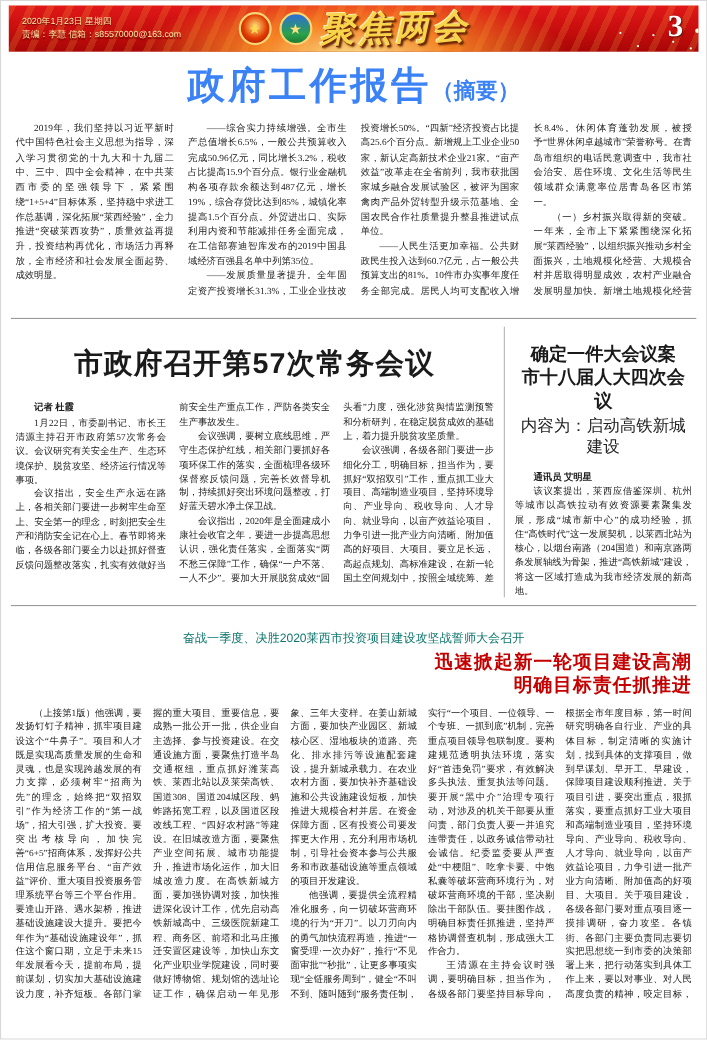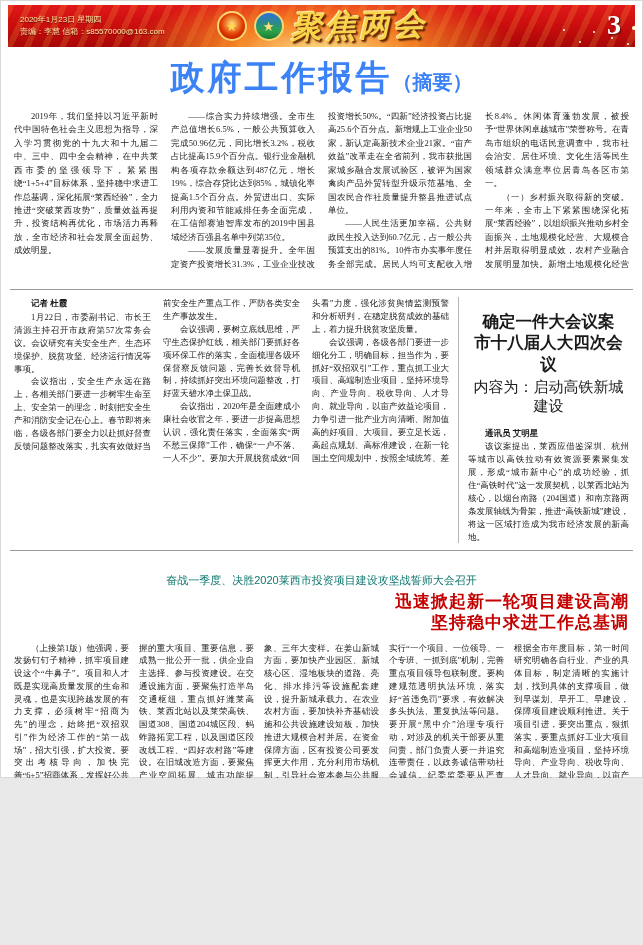--- a/index.html
+++ b/index.html
@@ -1,16 +1,16 @@
 <!DOCTYPE html>
 <html><head>
 <meta charset="utf-8">
 <style>
   html,body{margin:0;padding:0;background:#e9e9e9;}
-  .page{position:relative;width:643px;height:778px;background:#fff;margin:0 auto;
+  .page{position:relative;width:643px;height:945px;background:#fff;margin:0 auto;
         font-family:"Liberation Serif","DejaVu Serif",serif;color:#1a1a1a;overflow:hidden;
         box-shadow:0 0 0 1px #d8d8d8 inset;}
   
   .banner{position:relative;height:42px;margin:5px 8px 0;overflow:hidden;
     background:
       radial-gradient(ellipse 260px 90px at 50% 115%, rgba(255,240,150,.95) 0%, rgba(255,150,40,.85) 35%, rgba(230,30,10,0) 75%),
       repeating-linear-gradient(115deg, rgba(255,210,80,.16) 0 6px, rgba(255,60,20,0) 6px 16px),
       linear-gradient(180deg,#e01818 0%,#c60d0d 55%,#a80606 100%);}
   .banner::after{content:"";position:absolute;right:40px;top:26px;width:2px;height:2px;border-radius:50%;background:#fff;
       box-shadow:18px 6px 0 #fff,40px -4px 0 1px #ffd,66px 8px 0 #fff,90px 2px 0 #ffe,-14px 10px 0 #ffd,
@@ -89,20 +89,21 @@
         <p class="para">——发展质量显著提升。全年固定资产投资增长31.3%，工业企业技改投资增长50%。“四新”经济投资占比提高25.6个百分点。新增规上工业企业50家，新认定高新技术企业21家。“亩产效益”改革走在全省前列，我市获批国家城乡融合发展试验区，被评为国家禽肉产品外贸转型升级示范基地、全国农民合作社质量提升整县推进试点单位。</p>
         <p class="para">——人民生活更加幸福。公共财政民生投入达到60.7亿元，占一般公共预算支出的81%。10件市办实事年度任务全部完成。居民人均可支配收入增长8.4%。休闲体育蓬勃发展，被授予“世界休闲卓越城市”荣誉称号。在青岛市组织的电话民意调查中，我市社会治安、居住环境、文化生活等民生领域群众满意率位居青岛各区市第一。</p>
         <p class="para">（一）乡村振兴取得新的突破。一年来，全市上下紧紧围绕深化拓展“莱西经验”，以组织振兴推动乡村全面振兴，土地规模化经营、大规模合村并居取得明显成效，农村产业融合发展明显加快。新增土地规模化经营面积11.8万亩，土地适度规模经营比重达到63.3%。新希望六和、阳光国际花卉等一批农业大项目先后落地，投资总额达到200多亿元。店埠胡萝卜特色产业强镇项目完成国家级产业融合试点。河头店镇松旺庄村获评国家级“一村一品”示范村镇。农民组织化水平明显提升。村庄建制优化有序推进，累计建并村委会832个，设立新村村委会113个，全市行政村数量由861个调整为142个。孜乐村等28个新村村委会完成选举。城区24个村庄“村改居”工作完成。农业社会化服务组织数量达到820家。农村人居环境明显改善。全市村庄布局规划（2019—2035年）通过专家评审。龙泉湖社区三期、翟格庄风情小镇等美丽乡村示范片区开工建设。新建示范村14个、达标村150个。新增农村清洁取暖7000户。（下转第4版）</p>
       </div>
   </div>
 
   <hr class="rule">
 
   <div class="mid-section">
     <div class="mid-left">
+      <div class="mid-title">市政府召开第57次常务会议</div>
       <div class="mid-body">
         <p class="byline">记者 杜霞</p>
         <span><p class="para">1月22日，市委副书记、市长王清源主持召开市政府第57次常务会议。会议研究有关安全生产、生态环境保护、脱贫攻坚、经济运行情况等事项。</p><p class="para">会议指出，安全生产永远在路上，各相关部门要进一步树牢生命至上、安全第一的理念，时刻把安全生产和消防安全记在心上。春节即将来临，各级各部门要全力以赴抓好督查反馈问题整改落实，扎实有效做好当前安全生产重点工作，严防各类安全生产事故发生。</p><p class="para">会议强调，要树立底线思维，严守生态保护红线，相关部门要抓好各项环保工作的落实，全面梳理各级环保督察反馈问题，完善长效督导机制，持续抓好突出环境问题整改，打好蓝天碧水净土保卫战。</p><p class="para">会议指出，2020年是全面建成小康社会收官之年，要进一步提高思想认识，强化责任落实，全面落实“两不愁三保障”工作，确保“一户不落、一人不少”。要加大开展脱贫成效“回头看”力度，强化涉贫舆情监测预警和分析研判，在稳定脱贫成效的基础上，着力提升脱贫攻坚质量。</p><p class="para">会议强调，各级各部门要进一步细化分工，明确目标，担当作为，要抓好“双招双引”工作，重点抓工业大项目、高端制造业项目，坚持环境导向、产业导向、税收导向、人才导向、就业导向，以亩产效益论项目，力争引进一批产业方向清晰、附加值高的好项目、大项目。要立足长远，高起点规划、高标准建设，在新一轮国土空间规划中，按照全域统筹、差异发展，规划先行、配套联动，延链聚合、产城融合的要求，完善基础设施配套建设，积极推进教育、医疗、体育、文化等公共服务设施，提升城市服务功能，激发城市发展活力。</p></span>
       </div>
     </div>
     <div class="mid-right">
       <div class="npc-title">
         <div>确定一件大会议案</div>
         <div>市十八届人大四次会议</div>
       </div>
@@ -113,21 +114,21 @@
         </div>
     </div>
   </div>
 
   <hr class="rule">
 
   <div class="bottom-section">
     <div class="kicker">奋战一季度、决胜2020莱西市投资项目建设攻坚战誓师大会召开</div>
     <div class="inv-title">
       <div>迅速掀起新一轮项目建设高潮</div>
-      <div>坚持稳中求进工作总基调</div>
+      <div>明确目标责任抓推进</div>
     </div>
     <div class="inv-body">
         <p class="para">（上接第1版）他强调，要发扬钉钉子精神，抓牢项目建设这个“牛鼻子”。项目和人才既是实现高质量发展的生命和灵魂，也是实现跨越发展的有力支撑，必须树牢“招商为先”的理念，始终把“双招双引”作为经济工作的“第一战场”，招大引强，扩大投资。要突出考核导向，加快完善“6+5”招商体系，发挥好公共信用信息服务平台、“亩产效益”评价、重大项目投资服务管理系统平台等三个平台作用。要逢山开路、遇水架桥，推进基础设施建设大提升。要把今年作为“基础设施建设年”，抓住这个窗口期，立足于未来15年发展看今天，提前布局，提前谋划，切实加大基础设施建设力度，补齐短板。各部门掌握的重大项目、重要信息，要成熟一批公开一批，供企业自主选择、参与投资建设。在交通设施方面，要聚焦打造半岛交通枢纽，重点抓好潍莱高铁、莱西北站以及莱荣高铁、国道308、国道204城区段、蚂蚱路拓宽工程，以及国道区段改线工程、“四好农村路”等建设。在旧城改造方面，要聚焦产业空间拓展、城市功能提升，推进市场化运作，加大旧城改造力度。在高铁新城方面，要加强协调对接，加快推进深化设计工作，优先启动高铁新城高中、三级医院新建工程、商务区、前塔和北马庄搬迁安置区建设等，加快山东文化产业职业学院建设，同时要做好博物馆、规划馆的选址论证工作，确保启动一年见形象、三年大变样。在姜山新城方面，要加快产业园区、新城核心区、湿地板块的道路、亮化、排水排污等设施配套建设，提升新城承载力。在农业农村方面，要加快补齐基础设施和公共设施建设短板，加快推进大规模合村并居。在资金保障方面，区有投资公司要发挥更大作用，充分利用市场机制，引导社会资本参与公共服务和市政基础设施等重点领域的项目开发建设。</p>
         <p class="para">他强调，要提供全流程精准化服务，向一切破坏营商环境的行为“开刀”。以刀刃向内的勇气加快流程再造，推进“一窗受理·一次办好”，推行“不见面审批”“秒批”，让更多事项实现“全链服务周到”，健全“不叫不到、随叫随到”服务责任制，实行“一个项目、一位领导、一个专班、一抓到底”机制，完善重点项目领导包联制度。要构建规范透明执法环境，落实好“首违免罚”要求，有效解决多头执法、重复执法等问题。要开展“黑中介”治理专项行动，对涉及的机关干部要从重问责，部门负责人要一并追究连带责任，以政务诚信带动社会诚信。纪委监委要从严查处“中梗阻”、吃拿卡要、中饱私囊等破坏营商环境行为，对破坏营商环境的干部，坚决剔除出干部队伍。要挂图作战，明确目标责任抓推进，坚持严格协调督查机制，形成强大工作合力。</p>
         <p class="para">王清源在主持会议时强调，要明确目标，担当作为，各级各部门要坚持目标导向，根据全市年度目标，第一时间研究明确各自行业、产业的具体目标，制定清晰的实施计划，找到具体的支撑项目，做到早谋划、早开工、早建设，保障项目建设顺利推进。关于项目引进，要突出重点，狠抓落实，要重点抓好工业大项目和高端制造业项目，坚持环境导向、产业导向、税收导向、人才导向、就业导向，以亩产效益论项目，力争引进一批产业方向清晰、附加值高的好项目、大项目。关于项目建设，各级各部门要对重点项目逐一摸排调研，奋力攻坚。各镇街、各部门主要负责同志要切实把思想统一到市委的决策部署上来，把行动落实到具体工作上来，要以对事业、对人民高度负责的精神，咬定目标，鼓足干劲，奋力拼搏，确保实现全市一季度投资开门红。</p>
       </div>
   </div>
 
 </div>
 

